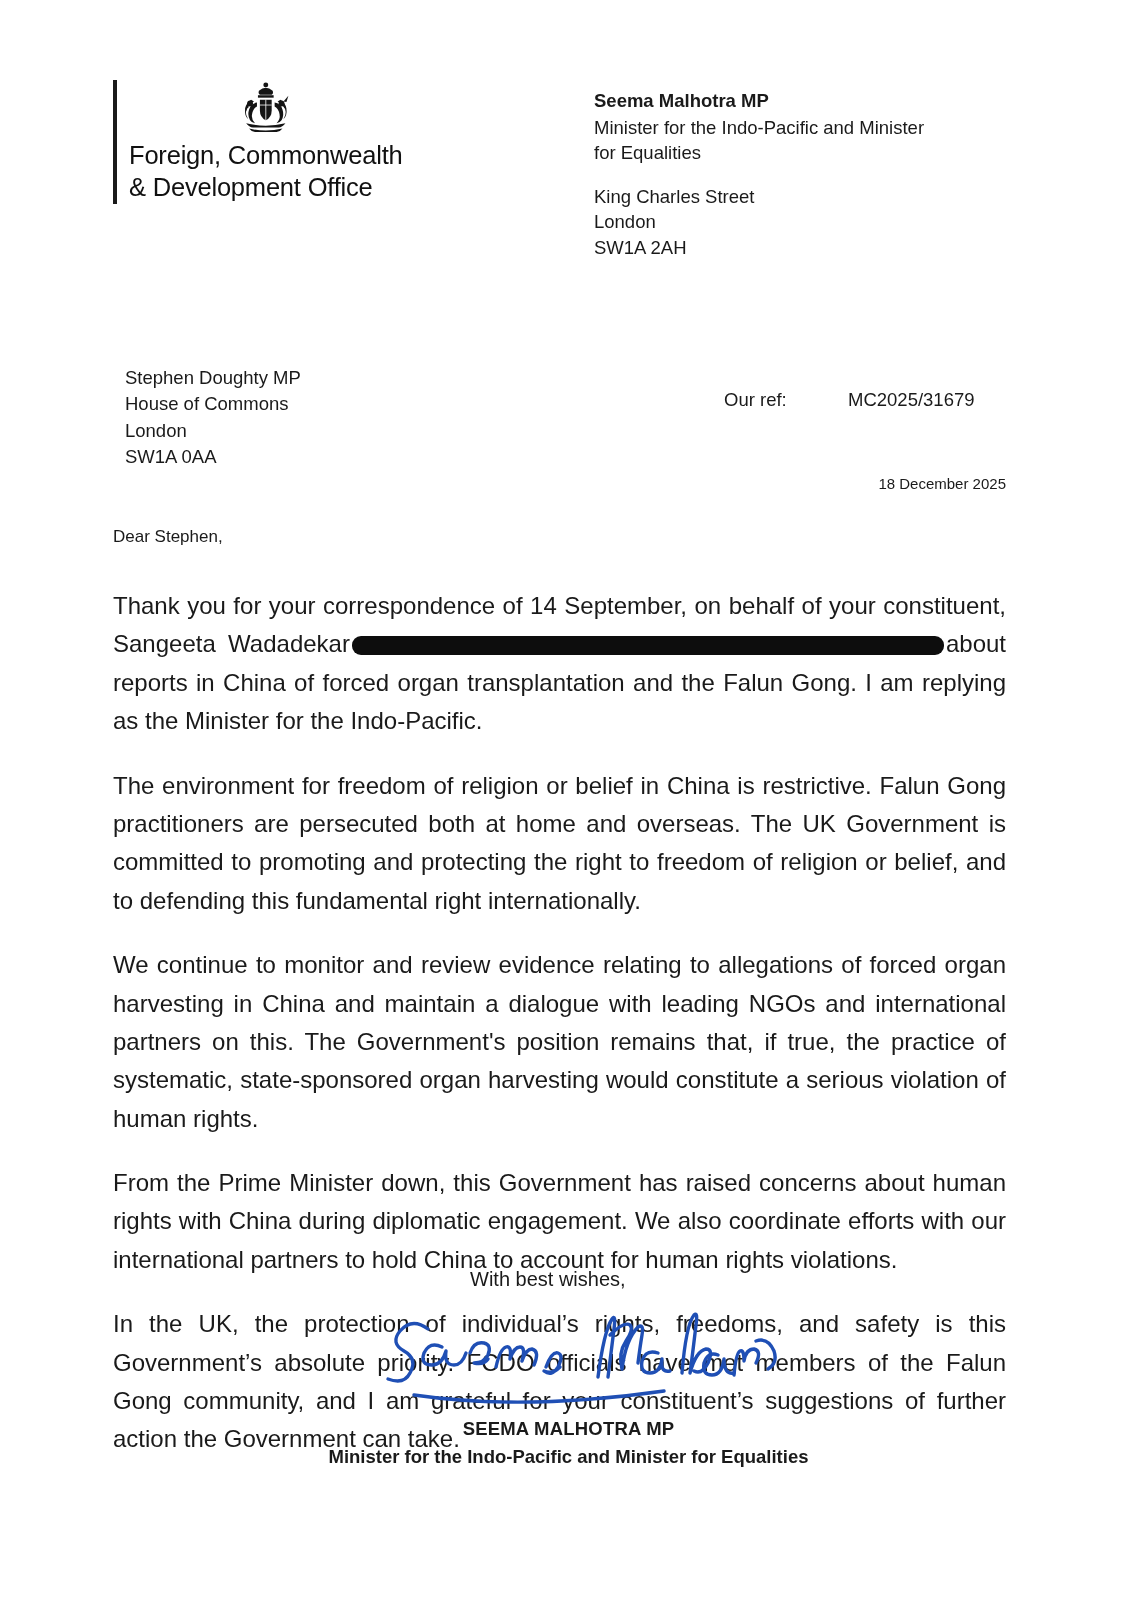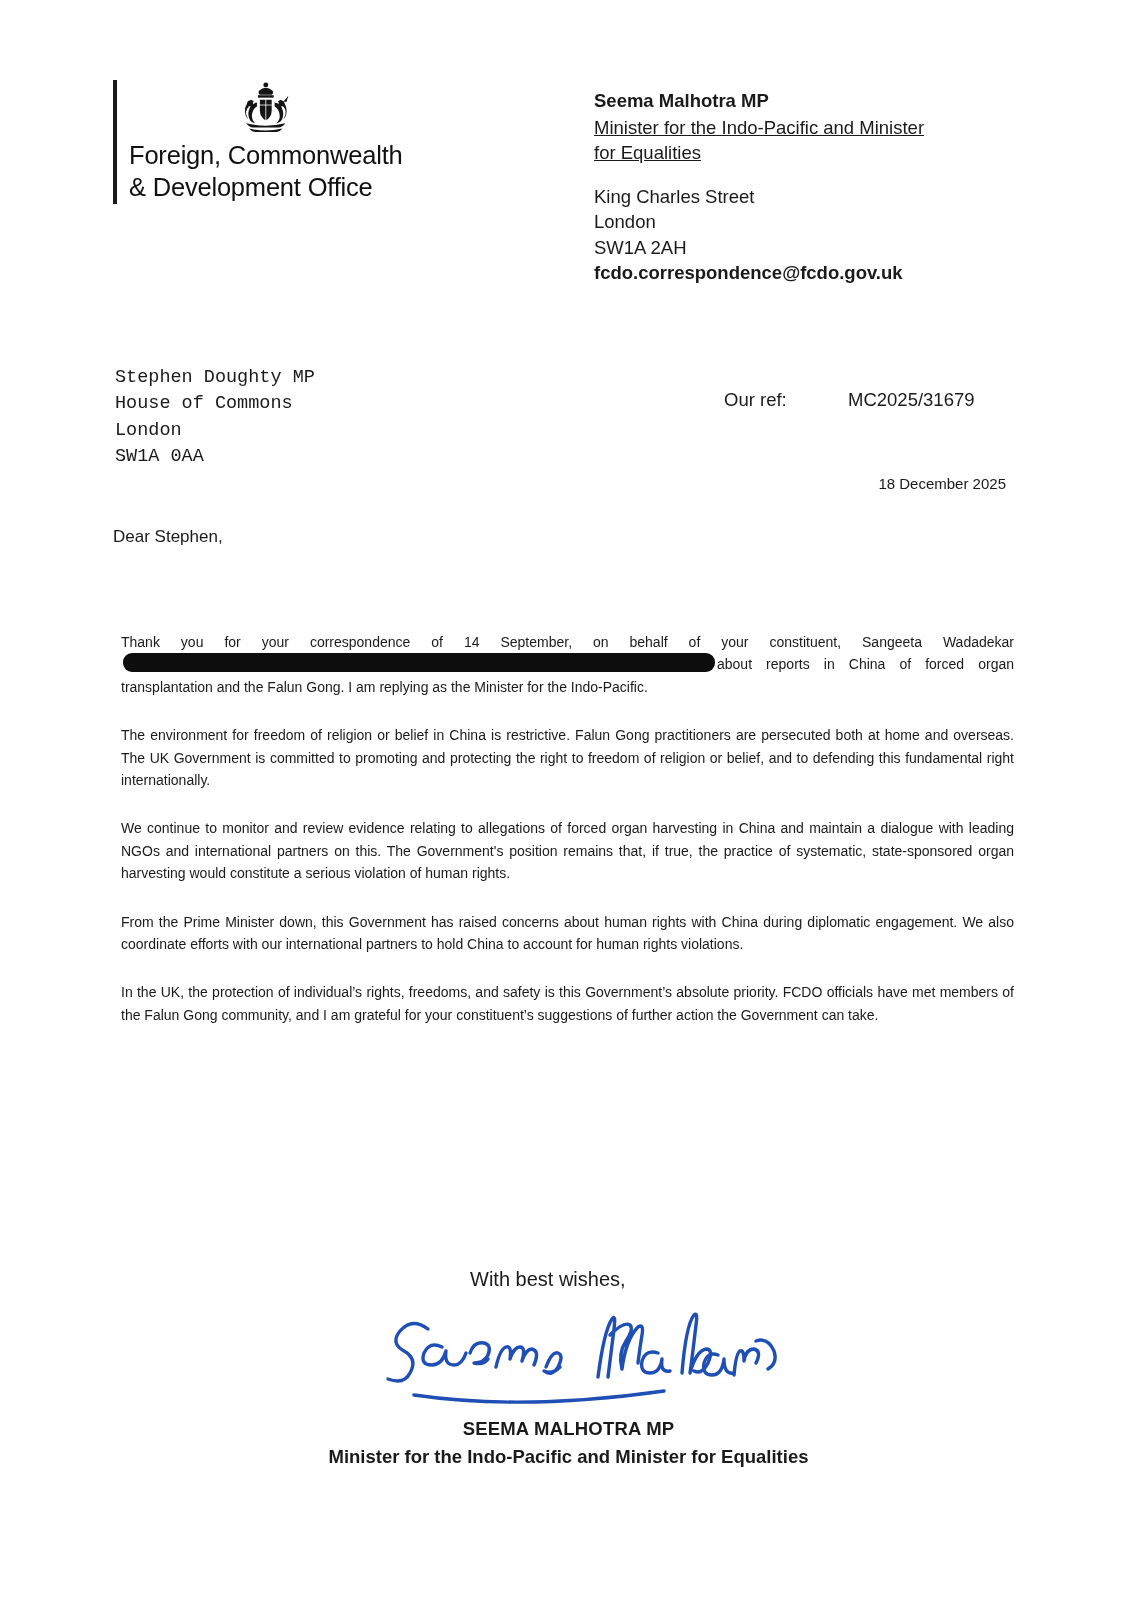--- a/index.html
+++ b/index.html
@@ -65,43 +65,41 @@
     width: 420px;
     font-size: 18.5px;
     line-height: 1.38;
   }
   .sender .name {
     font-weight: bold;
     margin-bottom: 1px;
   }
   .sender .role {
     white-space: pre-line;
-    text-decoration: underline;
   }
   .sender .addr {
     margin-top: 18px;
     white-space: pre-line;
   }
   .sender .email-label {
     margin-top: 18px;
     font-weight: bold;
   }
   .sender .email-value {
     font-weight: bold;
   }
 
   
   .recipient {
     position: absolute;
-    left: 115px;
+    left: 125px;
     top: 365px;
     font-size: 18.5px;
     line-height: 1.43;
     white-space: pre-line;
-    font-family: Liberation Mono, monospace;
   }
 
   
   .ourref {
     position: absolute;
     left: 724px;
     top: 389px;
     font-size: 18.5px;
     display: flex;
     gap: 0;
@@ -119,26 +117,25 @@
   
   .salutation {
     position: absolute;
     left: 113px;
     top: 527px;
     font-size: 17px;
   }
 
   .body {
     position: absolute;
-    left: 121px;
+    left: 113px;
     top: 587px;
     width: 893px;
-    font-size: 14px;
+    font-size: 24px;
     line-height: 1.60;
-    margin-top: 44px;
   }
   .body p {
     margin: 0 0 26px 0;
     text-align: justify;
     text-justify: inter-word;
   }
   .body p:last-child { margin-bottom: 0; }
 
   .redaction {
     display: inline-block;
@@ -218,21 +215,20 @@
     </div>
   </div>
 
   <div class="sender">
     <div class="name">Seema Malhotra MP</div>
     <div class="role">Minister for the Indo-Pacific and Minister
 for Equalities</div>
     <div class="addr">King Charles Street
 London
 SW1A 2AH</div>
-    <div class="email-value">fcdo.correspondence@fcdo.gov.uk</div>
   </div>
 
   <div class="recipient">Stephen Doughty MP
 House of Commons
 London
 SW1A 0AA</div>
 
   <div class="ourref">
     <span class="label">Our ref:</span>
     <span class="value">MC2025/31679</span>

